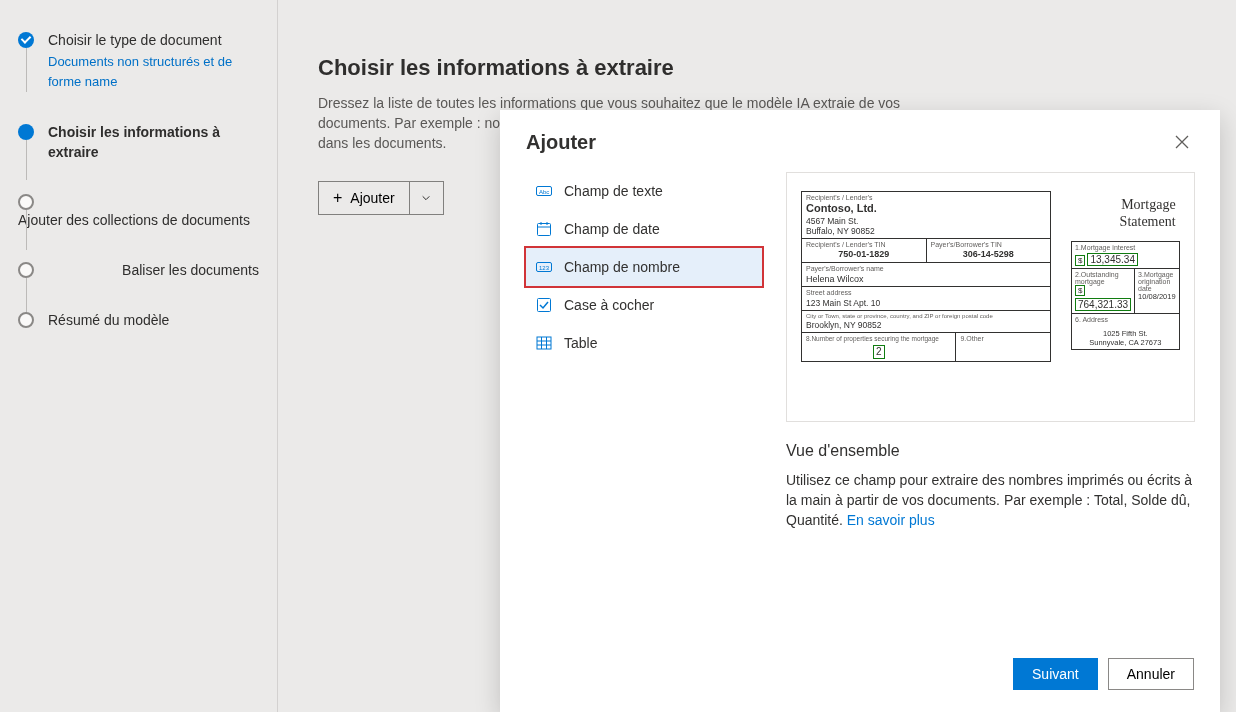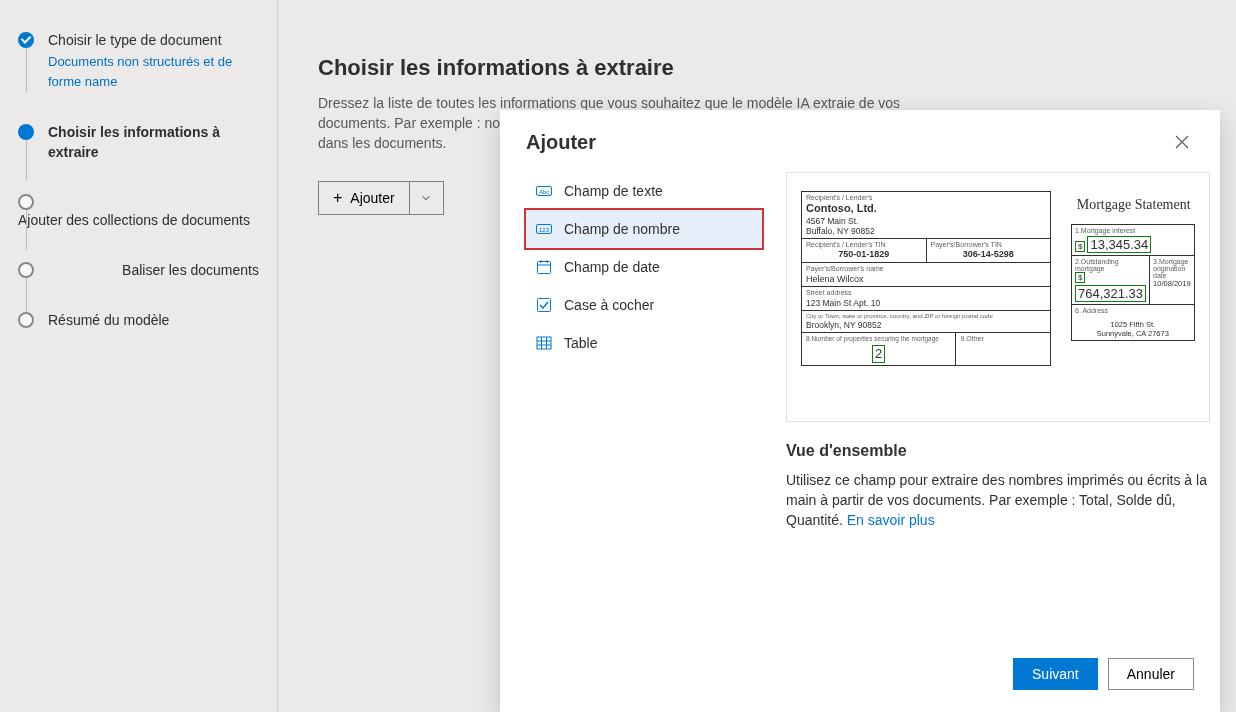--- a/index.html
+++ b/index.html
@@ -223,34 +223,34 @@
     font-size: 7.5px;
   }
   .right-grid .rrow { display: flex; border-bottom: 1px solid #323130; }
   .right-grid .rrow:last-child { border-bottom: none; }
   .right-grid .rcell { flex: 1; border-right: 1px solid #323130; padding: 2px 3px; }
   .right-grid .rcell:last-child { border-right: none; }
   .amount {
     border: 1px solid #107c10;
     padding: 0 2px;
     display: inline-block;
-    font-size: 13px;
+    font-size: 10px;
     margin-top: 2px;
   }
   .dollar {
     border: 1px solid #107c10;
     padding: 0 2px;
     display: inline-block;
     font-size: 8px;
     margin-right: 2px;
   }
 
   .overview-h {
     font-size: 16px;
-    font-weight: 700;
+    font-weight: 400;
     margin: 20px 0 10px;
   }
   .overview-p {
     font-size: 14px;
     color: #323130;
     line-height: 20px;
   }
   .overview-p a { color: #0078d4; text-decoration: none; cursor: pointer; }
 
   .dialog-ft {
@@ -339,39 +339,39 @@
     <div class="type-list">
       <div class="type-item">
         <span class="type-icon">
           <svg viewBox="0 0 16 16">
               <rect x="0.5" y="3.5" width="15" height="9" rx="1.5" fill="none" stroke="#0078d4"></rect>
               <text x="3" y="10.5" font-size="6" fill="#0078d4">Abc</text>
             </svg>
         </span>
         <span>Champ de texte</span>
       </div>
-      <div class="type-item selected">
-        <span class="type-icon">
-          <svg viewBox="0 0 16 16">
-              <rect x="0.5" y="3.5" width="15" height="9" rx="1.5" fill="none" stroke="#0078d4"></rect>
-              <text x="3" y="10.5" font-size="6" fill="#0078d4">123</text>
-            </svg>
-        </span>
-        <span>Champ de nombre</span>
-      </div>
       <div class="type-item">
         <span class="type-icon">
           <svg viewBox="0 0 16 16">
               <rect x="1.5" y="2.5" width="13" height="12" rx="1" fill="none" stroke="#0078d4"></rect>
               <line x1="1.5" y1="6" x2="14.5" y2="6" stroke="#0078d4"></line>
               <line x1="5" y1="1" x2="5" y2="4" stroke="#0078d4"></line>
               <line x1="11" y1="1" x2="11" y2="4" stroke="#0078d4"></line>
             </svg>
         </span>
         <span>Champ de date</span>
+      </div>
+      <div class="type-item selected">
+        <span class="type-icon">
+          <svg viewBox="0 0 16 16">
+              <rect x="0.5" y="3.5" width="15" height="9" rx="1.5" fill="none" stroke="#0078d4"></rect>
+              <text x="3" y="10.5" font-size="6" fill="#0078d4">123</text>
+            </svg>
+        </span>
+        <span>Champ de nombre</span>
       </div>
       <div class="type-item">
         <span class="type-icon">
           <svg viewBox="0 0 16 16">
               <rect x="1.5" y="1.5" width="13" height="13" rx="1" fill="none" stroke="#0078d4"></rect>
               <path d="M4 8 L7 11 L12 5" stroke="#0078d4" stroke-width="1.5" fill="none"></path>
             </svg>
         </span>
         <span>Case à cocher</span>
       </div>

